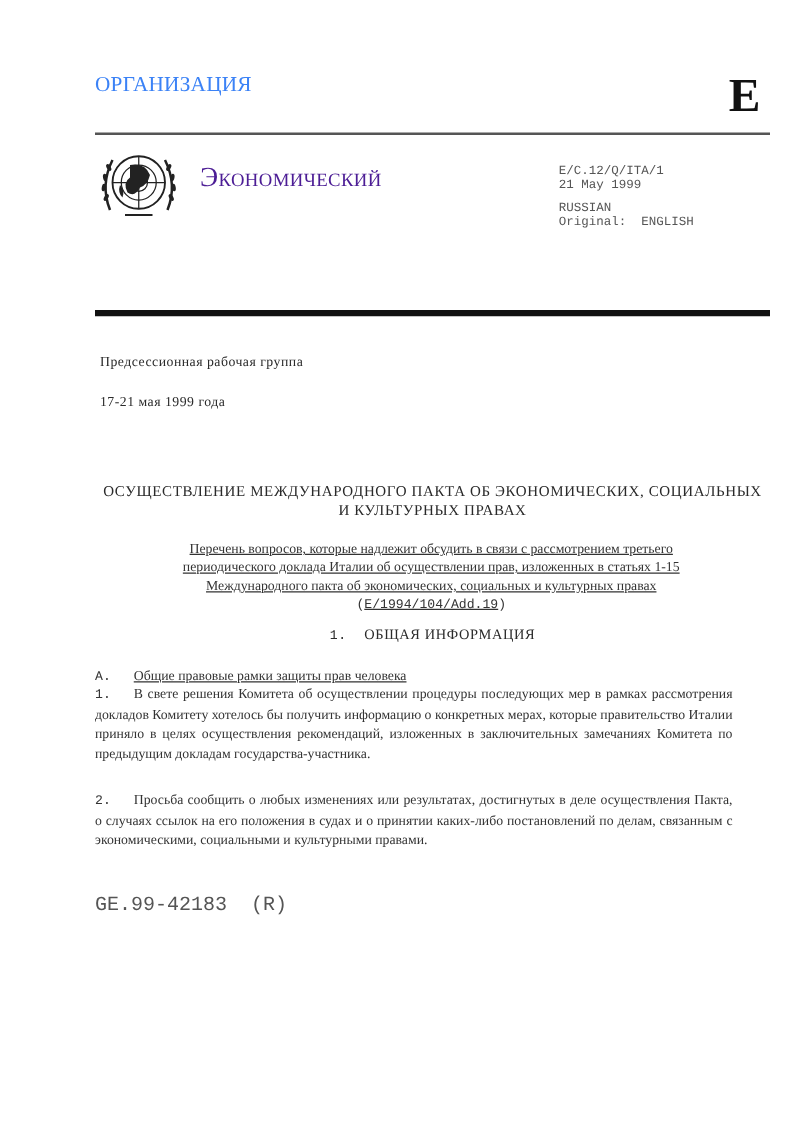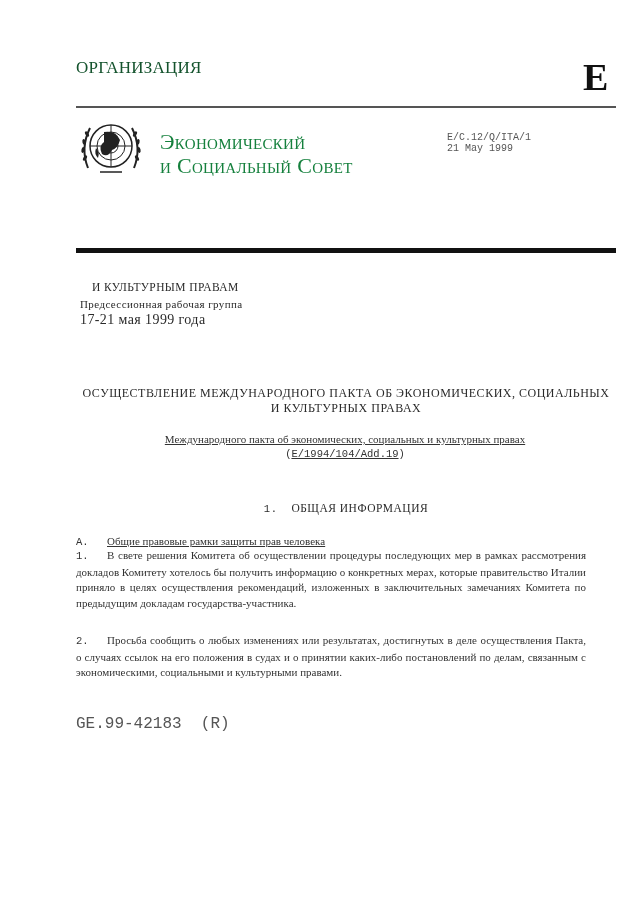--- a/index.html
+++ b/index.html
@@ -1,37 +1,37 @@
 <!DOCTYPE html>
 <html><head>
   <meta charset="utf-8">
   <style>
     html, body { margin: 0; padding: 0; background: #ffffff; }
     body { width: 640px; height: 905px; position: relative; overflow: hidden; color: #1a1a1a; }
     .abs { position: absolute; }
     .serif { font-family: "Liberation Serif", "DejaVu Serif", serif; }
     .mono { font-family: "Liberation Mono", "DejaVu Sans Mono", monospace; }
 
-    .org { left: 76px; top: 60px; font-size: 17px; line-height: 16px; letter-spacing: 0.2px; color: #14532d; }
+    .org { left: 76px; top: 60px; font-size: 17px; line-height: 16px; letter-spacing: 0.2px; color: #3b82f6; }
     .lang { left: 583px; top: 58px; font-size: 38px; font-weight: bold; line-height: 38px; color: #111; }
     .rule-thin { left: 76px; top: 106px; width: 540px; height: 2px; background: #555; }
 
     .emblem { left: 78px; top: 118px; width: 66px; height: 62px; }
-    .council { left: 160px; top: 130px; font-size: 22px; line-height: 24px; color: #15803d; font-variant: small-caps; letter-spacing: 0.3px; }
+    .council { left: 160px; top: 130px; font-size: 22px; line-height: 24px; color: #4c1d95; font-variant: small-caps; letter-spacing: 0.3px; }
 
     .meta { left: 447px; top: 132px; font-size: 10px; line-height: 11px; color: #555; }
     .meta .blk { margin-bottom: 8px; }
     .meta .blk div { white-space: pre; }
 
     .rule-thick { left: 76px; top: 248px; width: 540px; height: 5px; background: #111; }
 
     .committee { left: 80px; top: 280px; font-size: 11.5px; line-height: 14px; color: #2a2a2a; letter-spacing: 0.4px; }
     .committee .indent { padding-left: 12px; }
     .committee .sub { margin-top: 3px; font-size: 11px; }
-    .committee .date { margin-top: 2px; font-size: 14px; }
+    .committee .date { margin-top: 18px; font-size: 11px; }
 
     .title { left: 76px; width: 540px; top: 386px; text-align: center; font-size: 12px; line-height: 15px; color: #2a2a2a; letter-spacing: 0.5px; }
 
     .subtitle { left: 110px; width: 470px; top: 432px; text-align: center; font-size: 11px; line-height: 15px; color: #333; }
     .subtitle span { text-decoration: underline; }
 
     .sec1 { left: 76px; width: 540px; top: 502px; text-align: center; font-size: 11.5px; color: #2a2a2a; letter-spacing: 0.5px; }
     .sec1 .num { font-family: "Liberation Mono", monospace; font-size: 10.5px; margin-right: 14px; }
 
     .secA { left: 76px; top: 535px; font-size: 11px; color: #333; }
@@ -80,44 +80,48 @@
     <line x1="12" y1="28" x2="54" y2="28" stroke="#222" stroke-width="1"></line>
     <line x1="33" y1="7" x2="33" y2="49" stroke="#222" stroke-width="1"></line>
     <path d="M26 14 Q38 12 42 22 Q40 30 34 32 Q30 40 24 36 Q20 28 26 24 Z" fill="#222"></path>
     <path d="M18 30 Q22 34 20 40 Q16 36 18 30 Z" fill="#222"></path>
     <line x1="22" y1="54" x2="44" y2="54" stroke="#222" stroke-width="1.5"></line>
   </svg>
 </div>
 
 <div class="abs serif council">
   <div>Экономический</div>
-  <div>и Социальный Совет</div>
 </div>
 
 <div class="abs mono meta">
   <div class="blk">
     <div>E/C.12/Q/ITA/1</div>
     <div>21 May 1999</div>
   </div>
+  <div class="blk">
+    <div>RUSSIAN</div>
+    <div>Original:  ENGLISH</div>
+  </div>
 </div>
 
 <div class="abs rule-thick"></div>
 
 <div class="abs serif committee">
-  <div class="indent">И КУЛЬТУРНЫМ ПРАВАМ</div>
   <div class="sub">Предсессионная рабочая группа</div>
   <div class="date">17-21 мая 1999 года</div>
 </div>
 
 <div class="abs serif title">
   <div>ОСУЩЕСТВЛЕНИЕ МЕЖДУНАРОДНОГО ПАКТА ОБ ЭКОНОМИЧЕСКИХ, СОЦИАЛЬНЫХ</div>
   <div>И КУЛЬТУРНЫХ ПРАВАХ</div>
 </div>
 
 <div class="abs serif subtitle">
+  <div><span>Перечень вопросов, которые надлежит обсудить в связи с рассмотрением третьего</span></div>
+  <div><span>периодического доклада Италии об осуществлении прав, изложенных в статьях 1-15</span></div>
   <div><span>Международного пакта об экономических, социальных и культурных правах</span></div>
   <div class="mono" style="font-size:10.5px;">
     <span style="text-decoration:none;">(</span><span>E/1994/104/Add.19</span><span style="text-decoration:none;">)</span>
   </div>
 </div>
 
 <div class="abs serif sec1">
   <span class="num">1.</span><span>ОБЩАЯ ИНФОРМАЦИЯ</span>
 </div>
 

